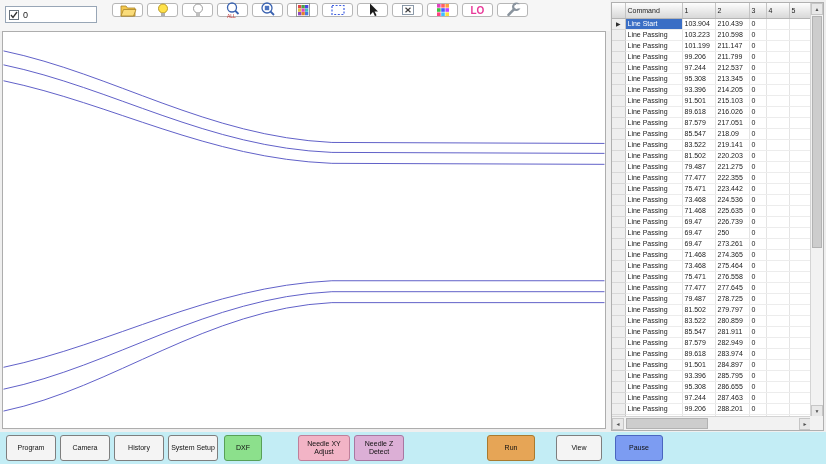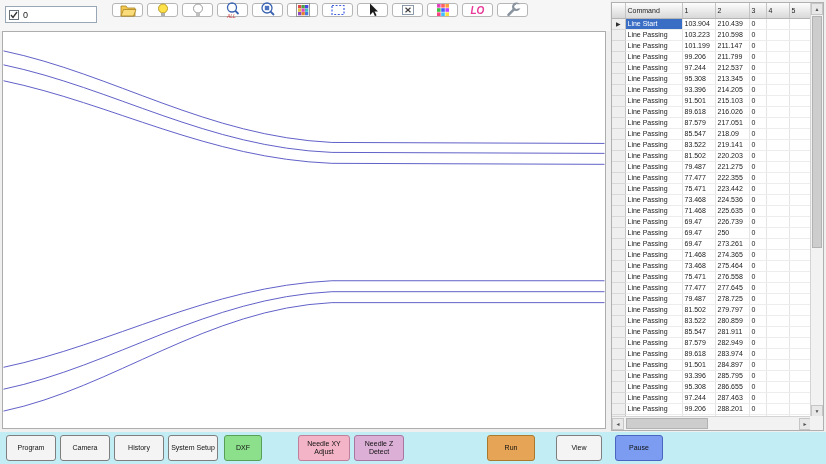--- a/index.html
+++ b/index.html
@@ -6,21 +6,21 @@
   body { font-family:"Liberation Sans", sans-serif; }
   .app { position:relative; width:826px; height:464px; background:#efefef; overflow:hidden; }
 
   
   .toolbar { position:absolute; left:0; top:0; width:610px; height:31px; background:#f6f6f6; }
   .coord-field { position:absolute; left:5px; top:6px; width:92px; height:17px; background:#fff;
     border:1px solid #98a6b6; display:flex; align-items:center; gap:4px; padding:0 3px; font-size:9px; color:#202020; }
   .checkbox { width:10px; height:10px; border:1px solid #68727c; background:#fff; display:flex; align-items:center; justify-content:center; }
   .tb-row { position:absolute; left:112px; top:3px; display:flex; gap:4px; }
   .tb-btn { width:31px; height:14px; background:#ffffff; border:1px solid #b6b6b6; border-radius:3px;
-    display:flex; align-items:center; justify-content:center;font-style:italic; }
+    display:flex; align-items:center; justify-content:center; }
 
   
   .canvas { position:absolute; left:2px; top:31px; width:604px; height:398px; background:#ffffff; border:1px solid #adadad; }
   .canvas svg { display:block; width:100%; height:100%; }
   .curve { fill:none; stroke-width:1; }
 
   
   .grid-panel { position:absolute; left:611px; top:2px; width:213px; height:429px; background:#ffffff; border:1px solid #b0b0b0; }
   .grid-scroll { position:absolute; left:0; top:0; width:199px; height:414px; overflow:hidden; }
   table { border-collapse:collapse; table-layout:fixed; width:199px; font-size:7px; color:#202020; }

